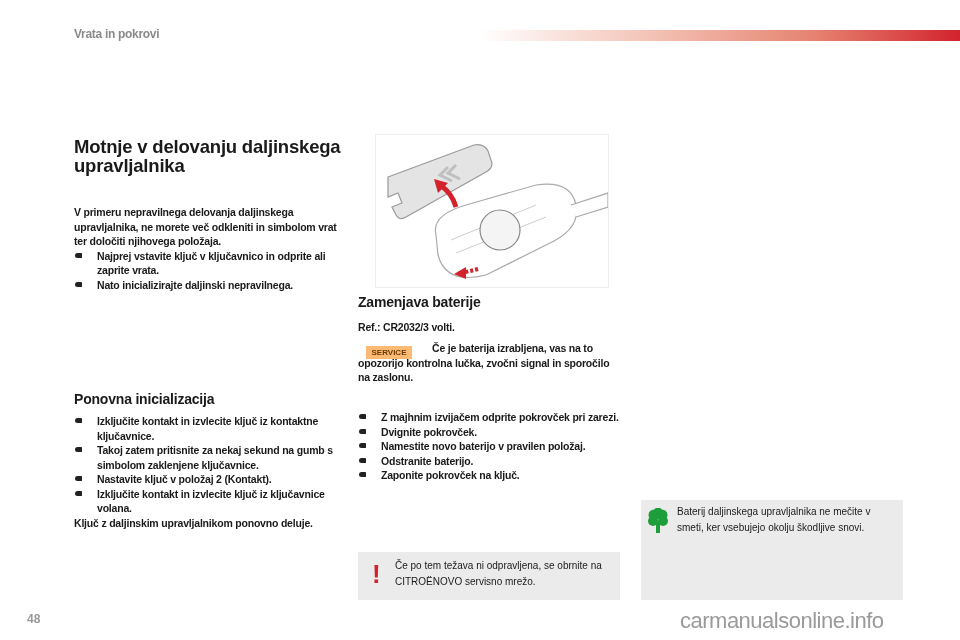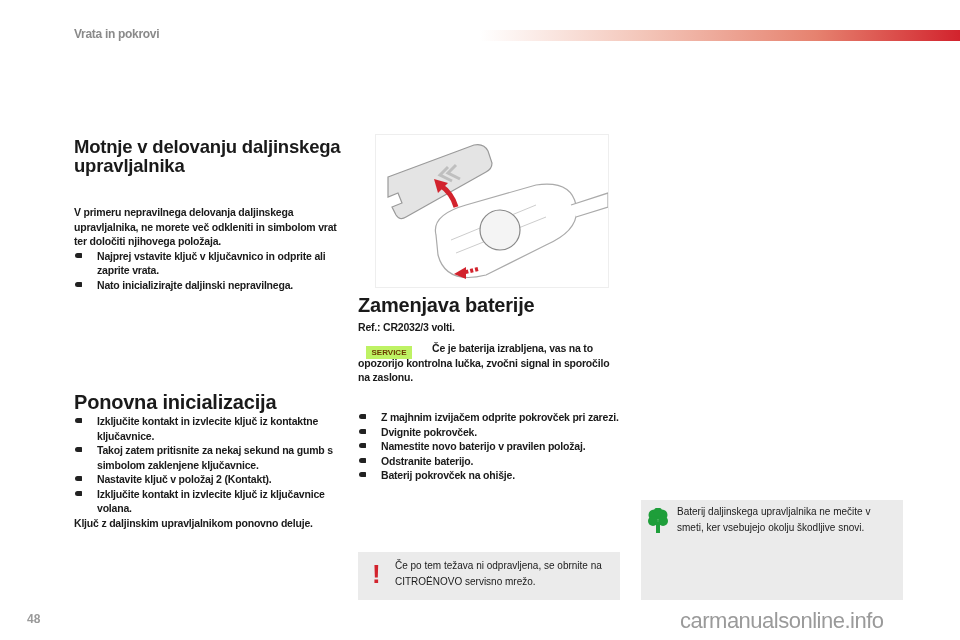--- a/index.html
+++ b/index.html
@@ -10,23 +10,23 @@
   .header-bar { left:480px; top:30px; width:480px; height:11px;
                 background:linear-gradient(to right, #ffffff 0%, #f3c4b7 35%, #e6826f 70%, #d2232d 100%); }
   h1 { position:absolute; left:74px; top:137px; width:270px; margin:0; font-size:18.5px; line-height:19px;
        font-weight:bold; color:#1a1a1a; letter-spacing:-0.2px; }
   .para { font-size:10.5px; line-height:14.5px; color:#1a1a1a; letter-spacing:-0.2px; }
   ul.bullets { list-style:none; margin:0; padding:0; }
   ul.bullets li { position:relative; padding-left:23px; }
   ul.bullets li::before { content:""; position:absolute; left:1px; top:4px; width:7px; height:5px;
        border-radius:3px 1px 1px 3px; background:#222; }
   .bold { font-weight:bold; }
-  h2 { position:absolute; margin:0; font-size:20px; font-weight:bold; color:#1a1a1a; letter-spacing:-0.2px; }
+  h2 { position:absolute; margin:0; font-size:14px; font-weight:bold; color:#1a1a1a; letter-spacing:-0.2px; }
   .figure { left:375px; top:134px; width:232px; height:152px; background:#fff; border:1px solid #eee; }
-  .service-badge { left:366px; top:346px; width:46px; height:13px; background:#bef264; color:#6a3a00;
+  .service-badge { left:366px; top:346px; width:46px; height:13px; background:#fdba74; color:#6a3a00;
        font-size:8px; font-weight:bold; text-align:center; line-height:13px; }
   .warn-box { left:358px; top:552px; width:262px; height:48px; background:#ebebeb; }
   .warn-icon { left:372px; top:558px; color:#d2232d; font-size:26px; font-weight:bold; line-height:32px; }
   .warn-text { left:395px; top:558px; width:222px; font-size:10px; line-height:16px; color:#1a1a1a; }
   .eco-box { left:641px; top:500px; width:262px; height:100px; background:#ebebeb; }
   .eco-icon { left:647px; top:508px; }
   .eco-text { left:677px; top:504px; width:222px; font-size:10px; line-height:16px; color:#1a1a1a; }
   .page-num { left:27px; top:612px; font-size:12px; font-weight:bold; color:#9a9a9a; }
   .watermark { left:680px; top:608px; font-size:22px; color:#9a9a9a; letter-spacing:-0.5px; }
 </style>
@@ -82,21 +82,21 @@
 
 <div class="abs service-badge">SERVICE</div>
 <div class="abs para bold" style="left:358px; top:341px; width:262px; text-indent:74px;">Če je baterija izrabljena, vas na to opozorijo kontrolna lučka, zvočni signal in sporočilo na zaslonu.</div>
 
 <div class="abs para bold" style="left:358px; top:410px; width:270px;">
   <ul class="bullets">
     <li>Z majhnim izvijačem odprite pokrovček pri zarezi.</li>
     <li>Dvignite pokrovček.</li>
     <li>Namestite novo baterijo v pravilen položaj.</li>
     <li>Odstranite baterijo.</li>
-    <li>Baterij pokrovček na ohišje.</li>
+    <li>Zaponite pokrovček na ključ.</li>
   </ul>
 </div>
 
 <div class="abs warn-box"></div>
 <div class="abs warn-icon">!</div>
 <div class="abs warn-text">Če po tem težava ni odpravljena, se obrnite na CITROËNOVO servisno mrežo.</div>
 
 <div class="abs eco-box"></div>
 <div class="abs eco-icon">
   <svg width="22" height="26" viewBox="0 0 22 26">

